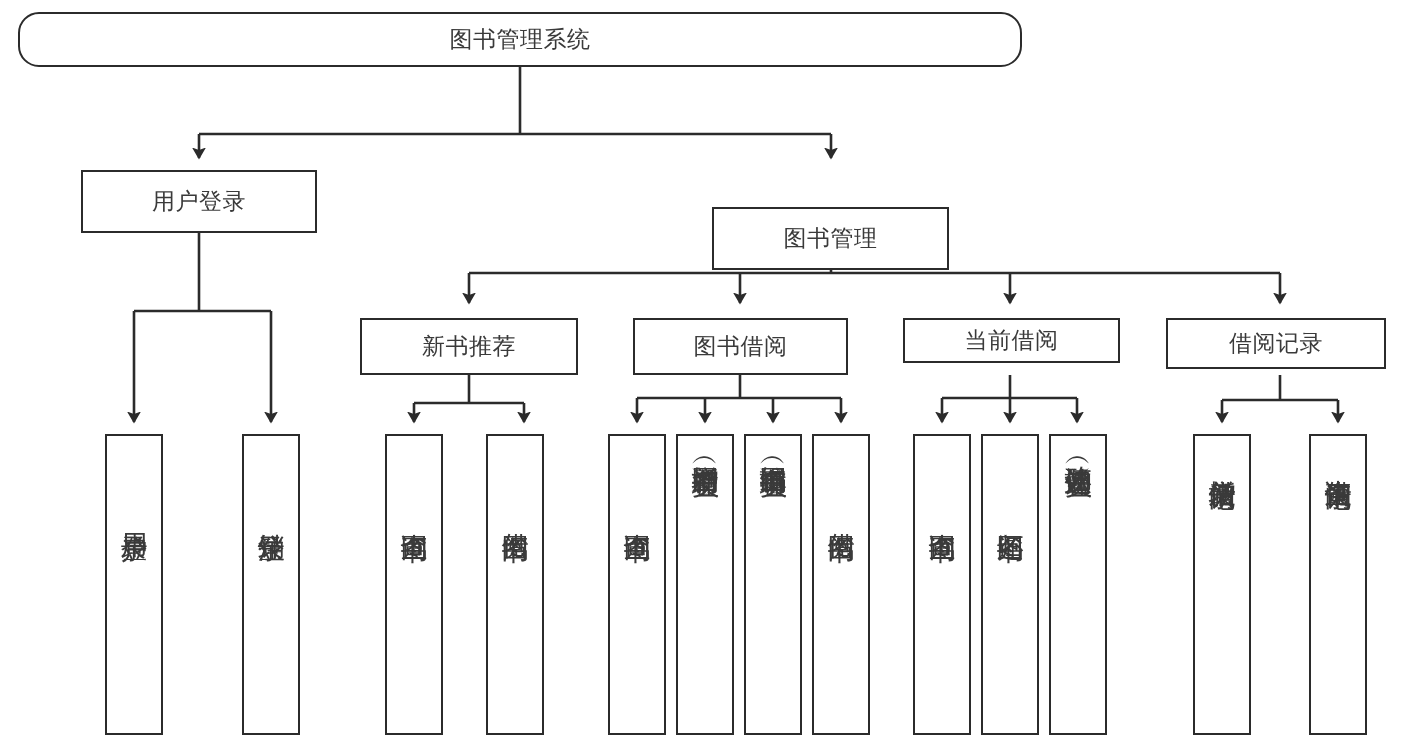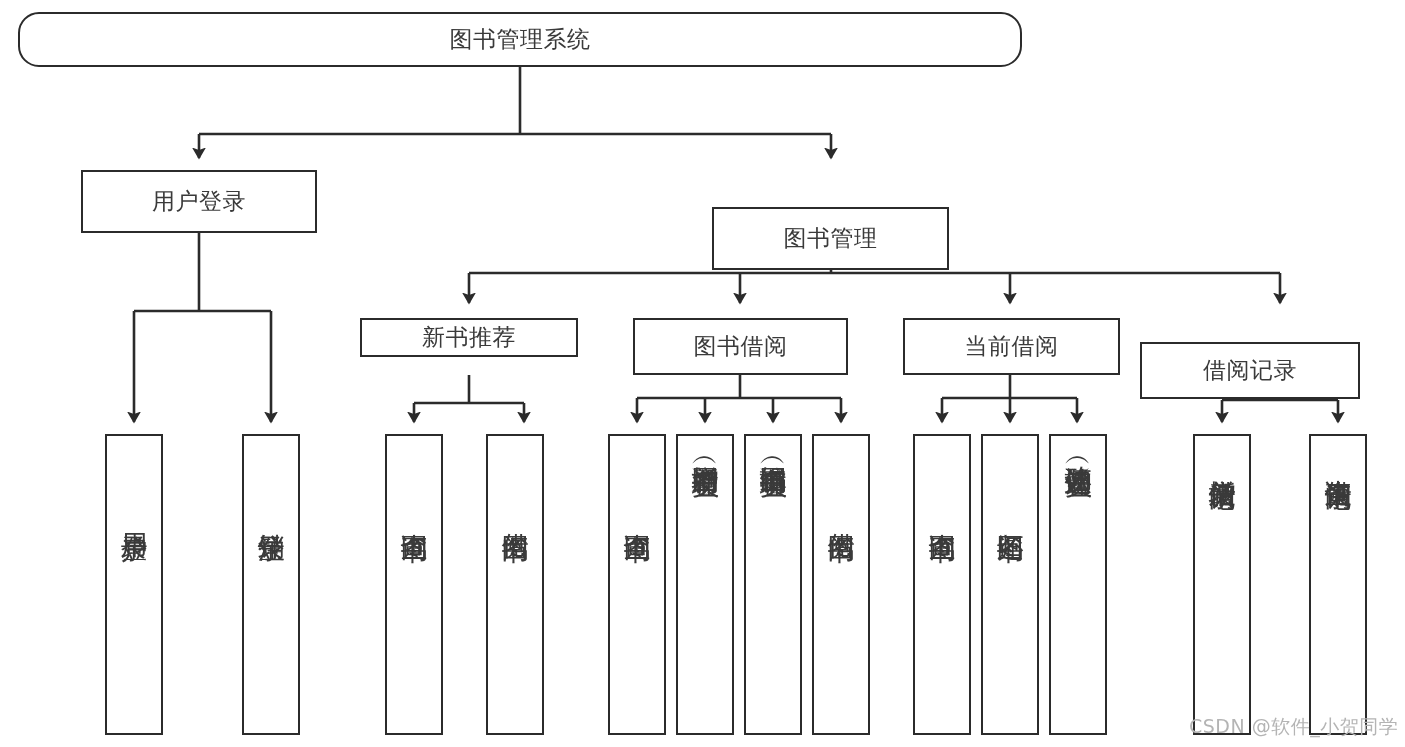--- a/index.html
+++ b/index.html
@@ -131,30 +131,30 @@
     <span>图书管理系统</span>
   </div>
 
   <div class="node horiz" style="left:81px; top:170px; width:236px; height:63px;">
     <span>用户登录</span>
   </div>
   <div class="node horiz" style="left:712px; top:170px; width:237px; height:63px;margin-top:37px;">
     <span>图书管理</span>
   </div>
 
-  <div class="node horiz" style="left:360px; top:318px; width:218px; height:39px;">
+  <div class="node horiz" style="left:360px; top:318px; width:218px; height:57px;">
     <span>新书推荐</span>
   </div>
   <div class="node horiz" style="left:633px; top:318px; width:215px; height:57px;">
     <span>图书借阅</span>
   </div>
-  <div class="node horiz" style="left:903px; top:318px; width:217px; height:57px;">
+  <div class="node horiz" style="left:903px; top:318px; width:217px; height:45px;">
     <span>当前借阅</span>
   </div>
-  <div class="node horiz" style="left:1140px; top:318px; width:220px; height:57px;margin-top:24px;">
+  <div class="node horiz" style="left:1166px; top:318px; width:220px; height:51px;">
     <span>借阅记录</span>
   </div>
 
   <div class="node vert mid" style="left:105px; top:434px; width:58px; height:301px;">
     <span class="vlabel">用户登录</span>
   </div>
 
   <div class="node vert mid" style="left:242px; top:434px; width:58px; height:301px;">
     <span class="vlabel">注销登录</span>
   </div>
@@ -196,15 +196,14 @@
   </div>
 
   <div class="node vert nearTop" style="left:1193px; top:434px; width:58px; height:301px;">
     <span class="vlabel">新增借阅记录</span>
   </div>
 
   <div class="node vert nearTop" style="left:1309px; top:434px; width:58px; height:301px;">
     <span class="vlabel">查询借阅记录</span>
   </div>
 
-  <div class="watermark">CSDN @软件_小贺同学</div>
 
 </div>
 
 </body></html>

